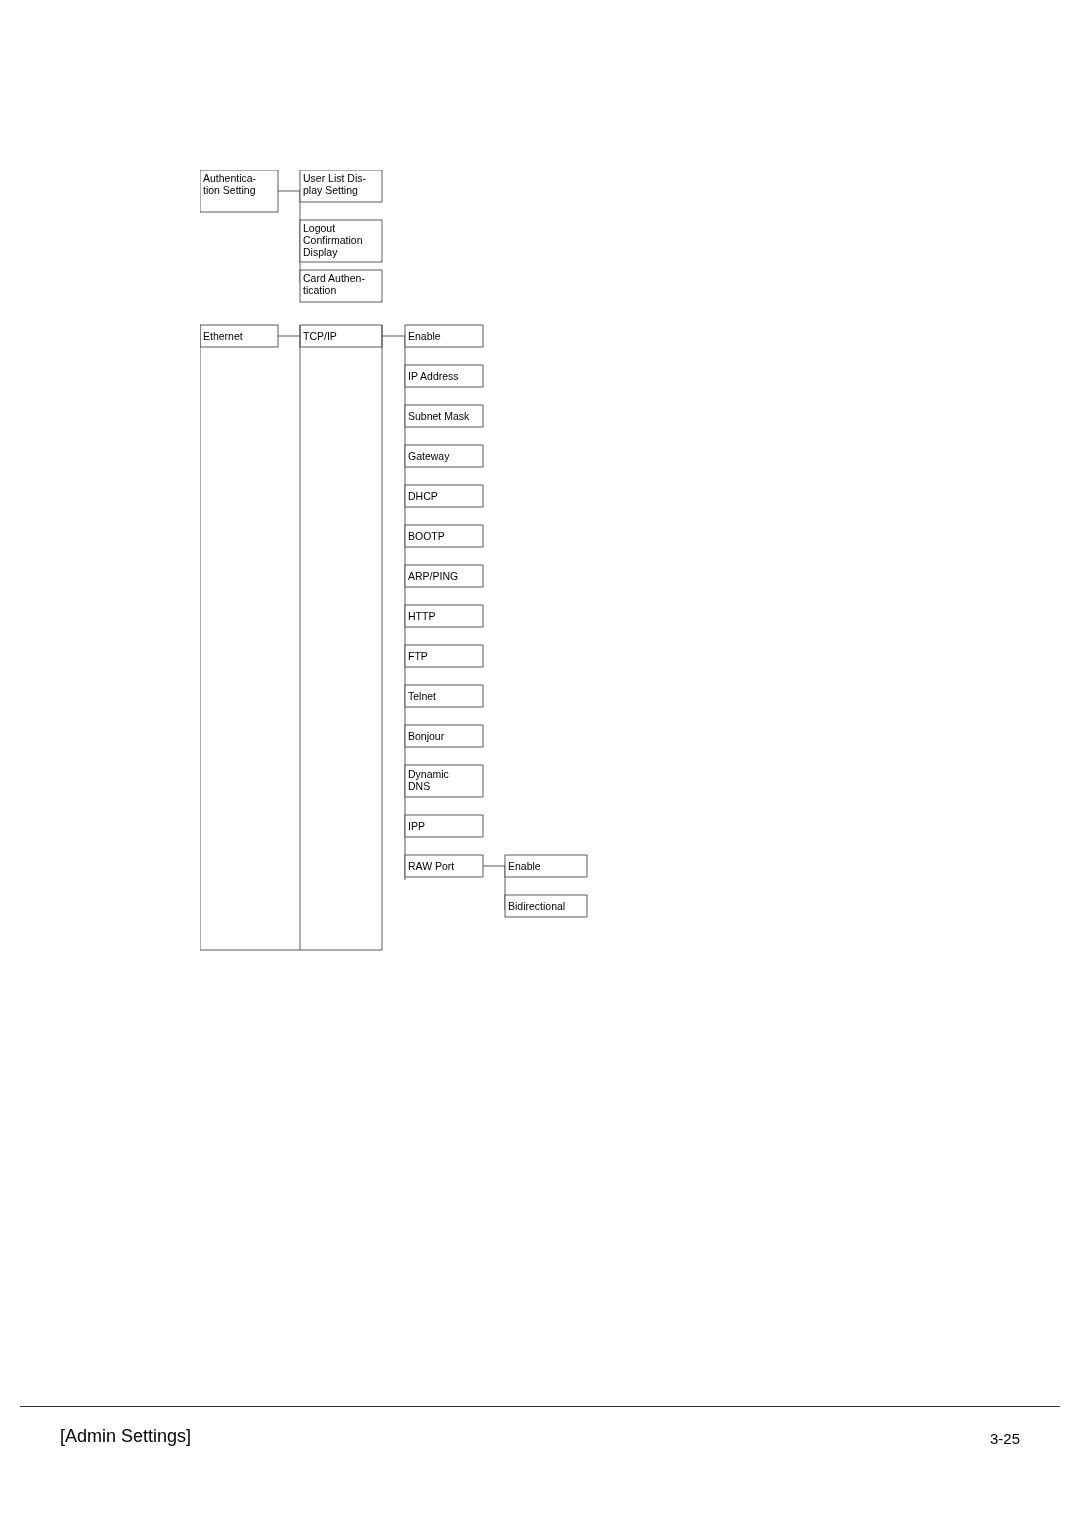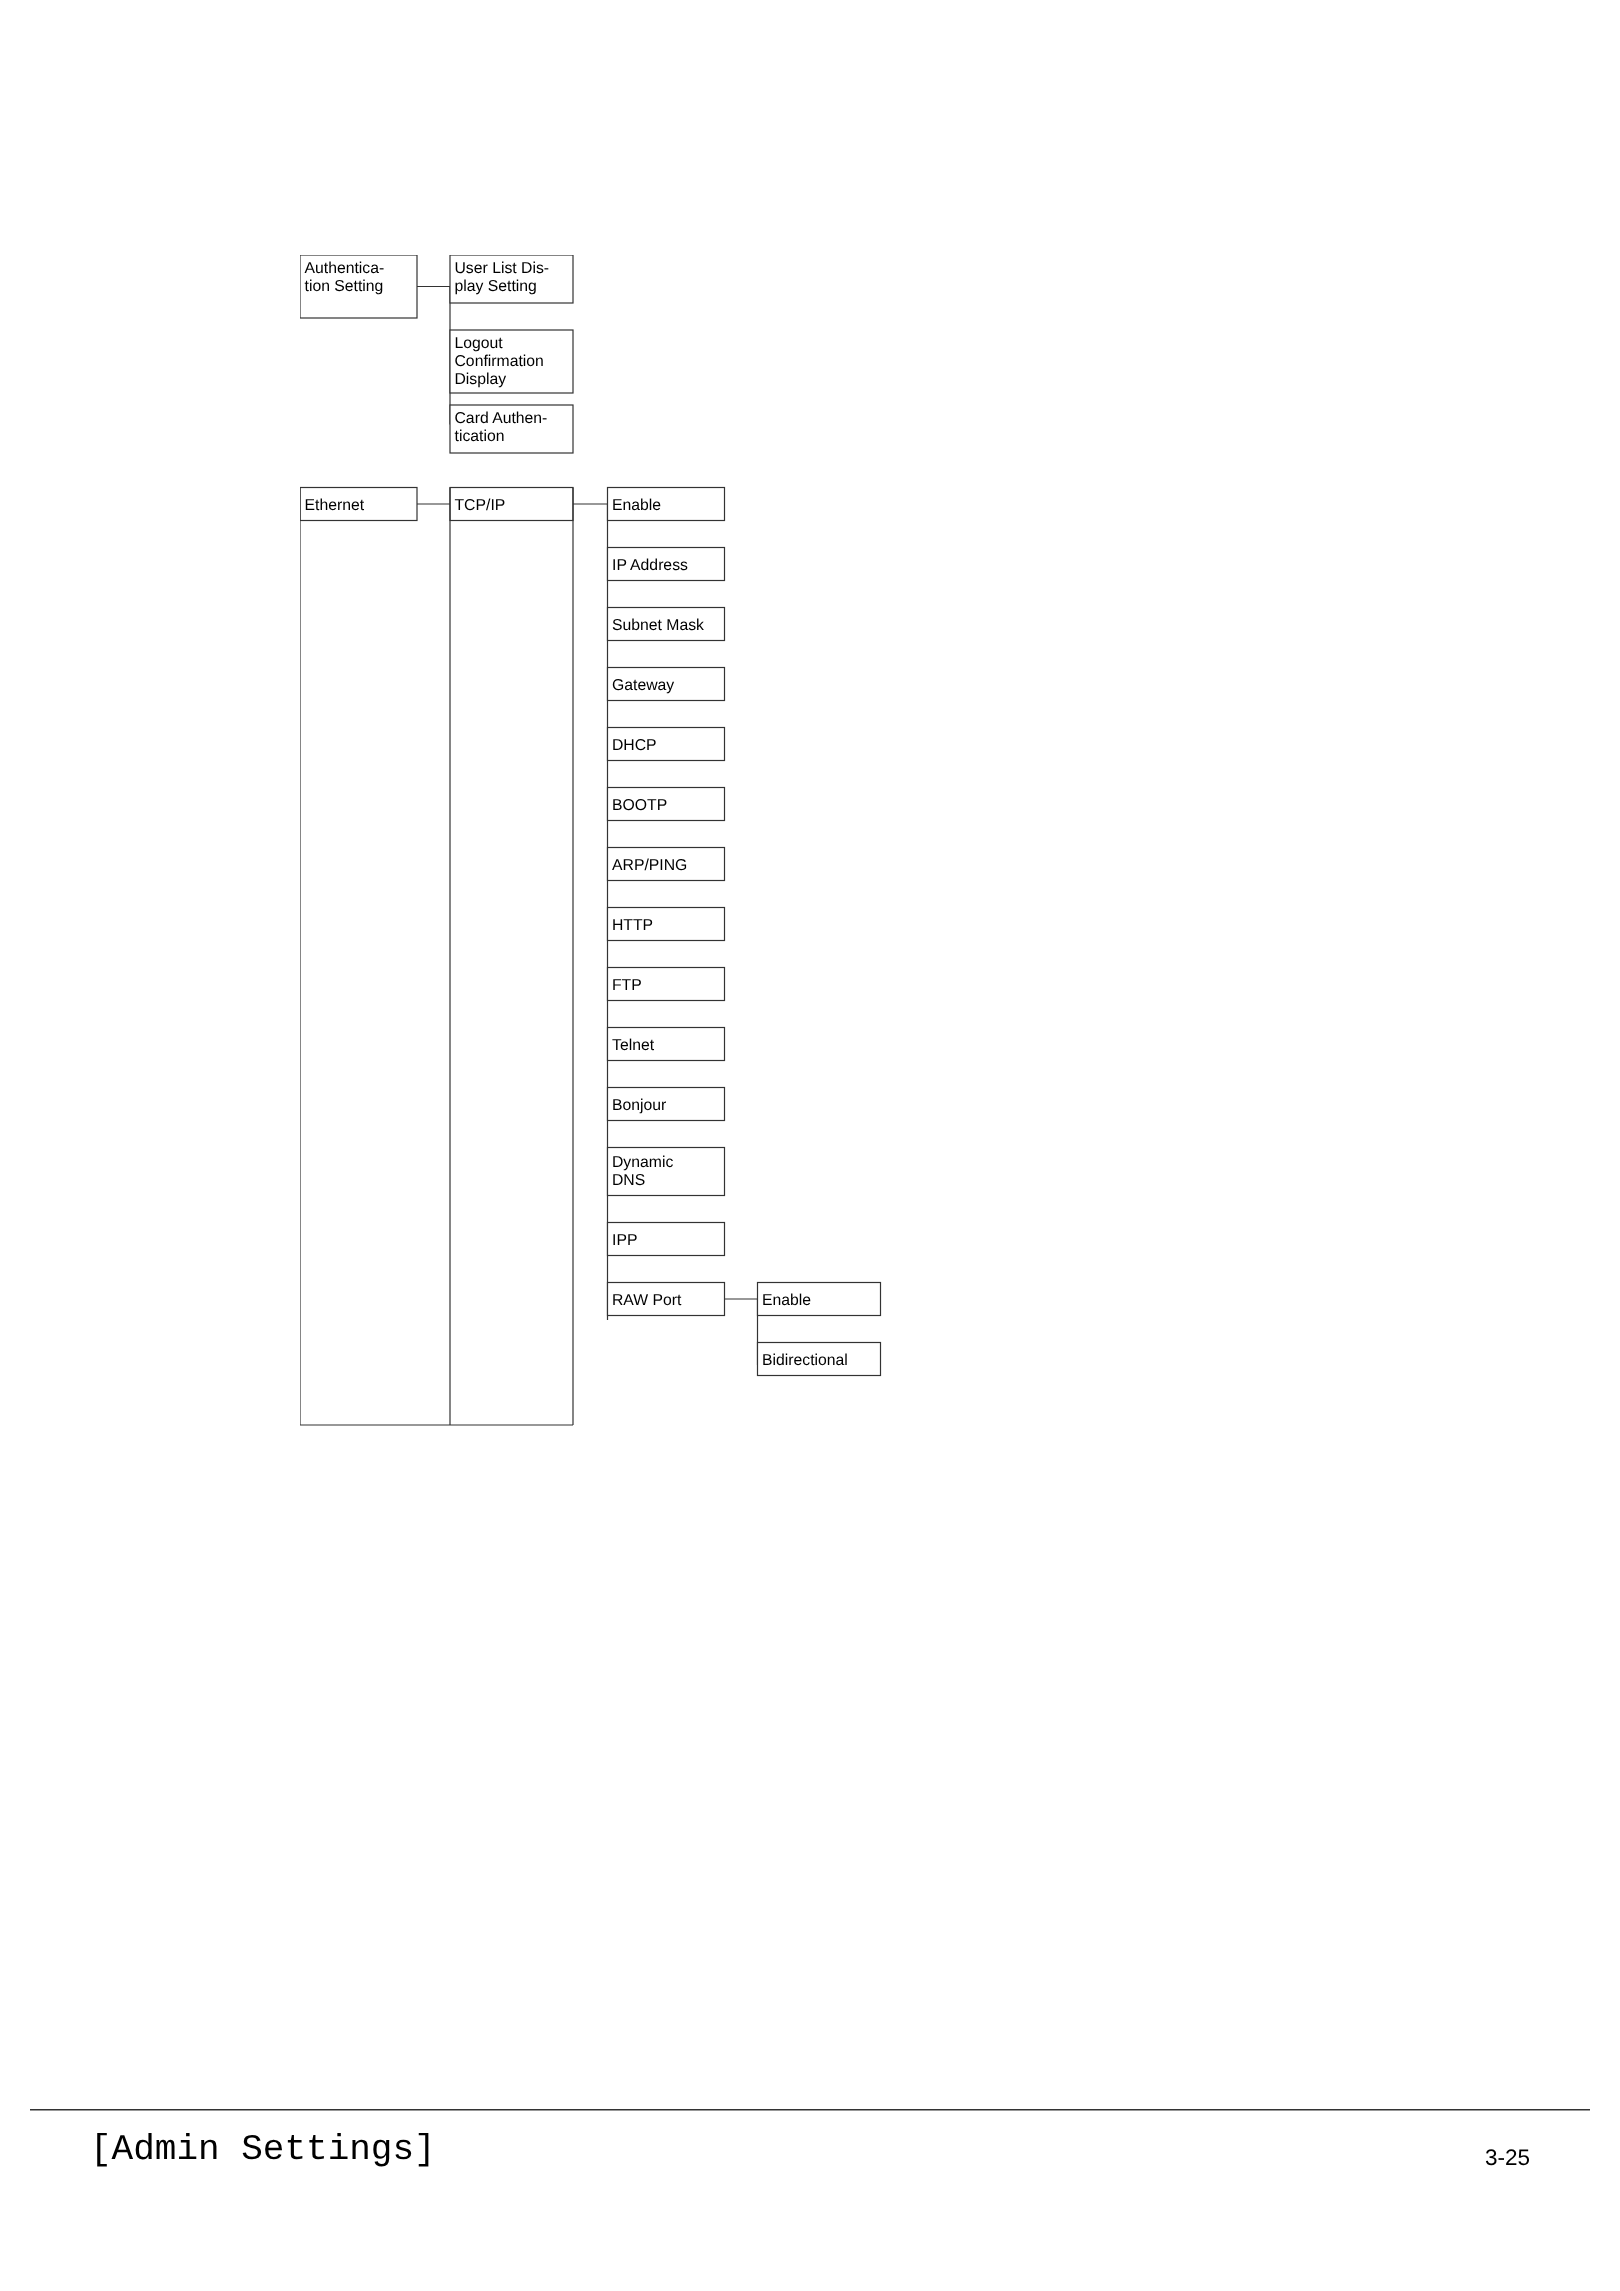--- a/index.html
+++ b/index.html
@@ -31,22 +31,22 @@
       left: 20px;
       right: 20px;
       height: 1px;
       background: #333;
     }
 
     .footer-text-left {
       position: absolute;
       bottom: 80px;
       left: 60px;
-      font-size: 24px;
-      font-family: Liberation Mono, monospace;
+      font-size: 18px;
+      font-family: Liberation Sans, sans-serif;
       font-weight: normal;
       text-align: center;
     }
 
     .footer-text-right {
       position: absolute;
       bottom: 80px;
       right: 60px;
       font-size: 15px;
       font-family: Arial, sans-serif;

